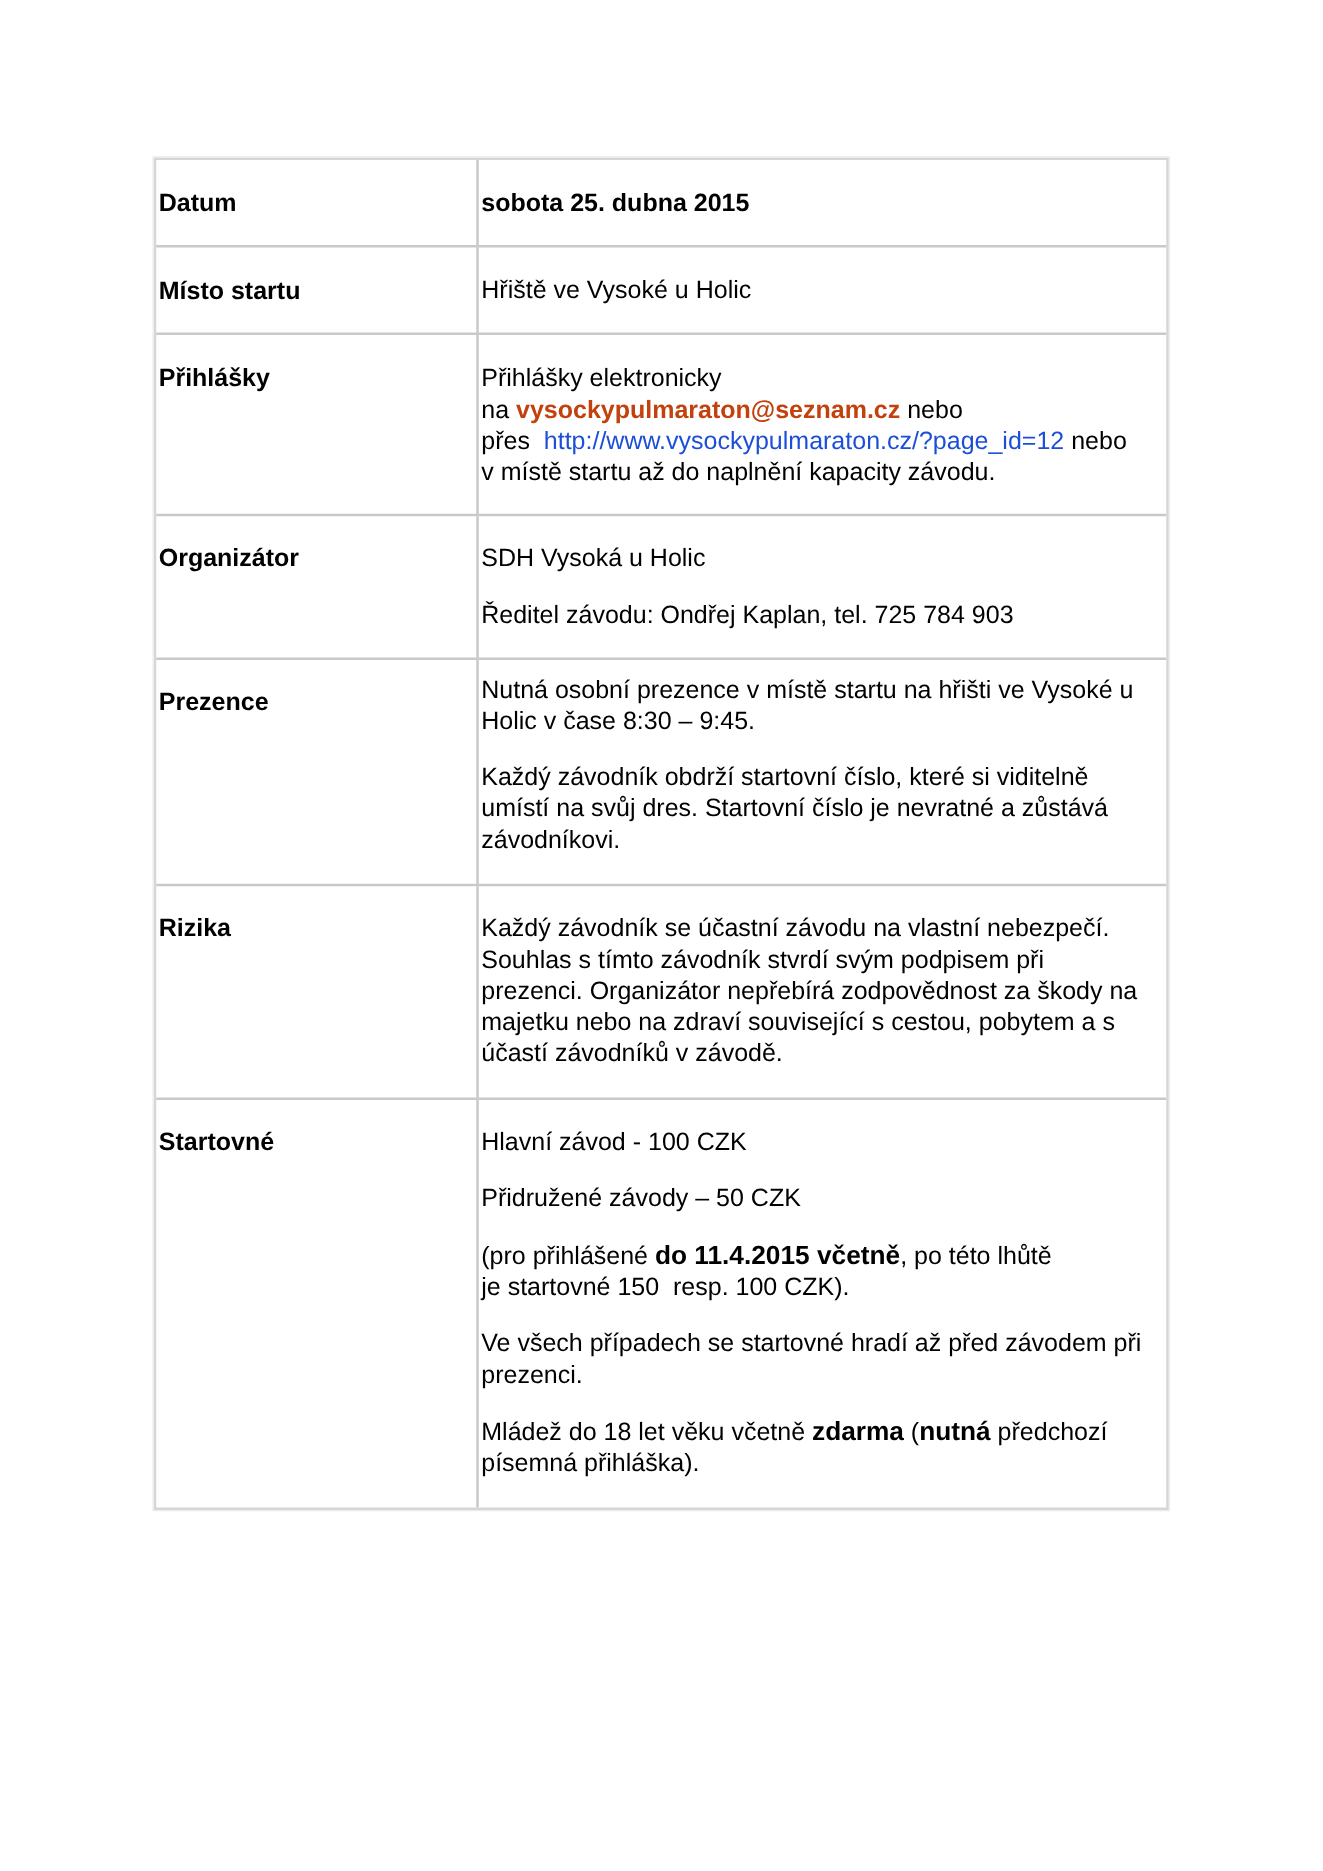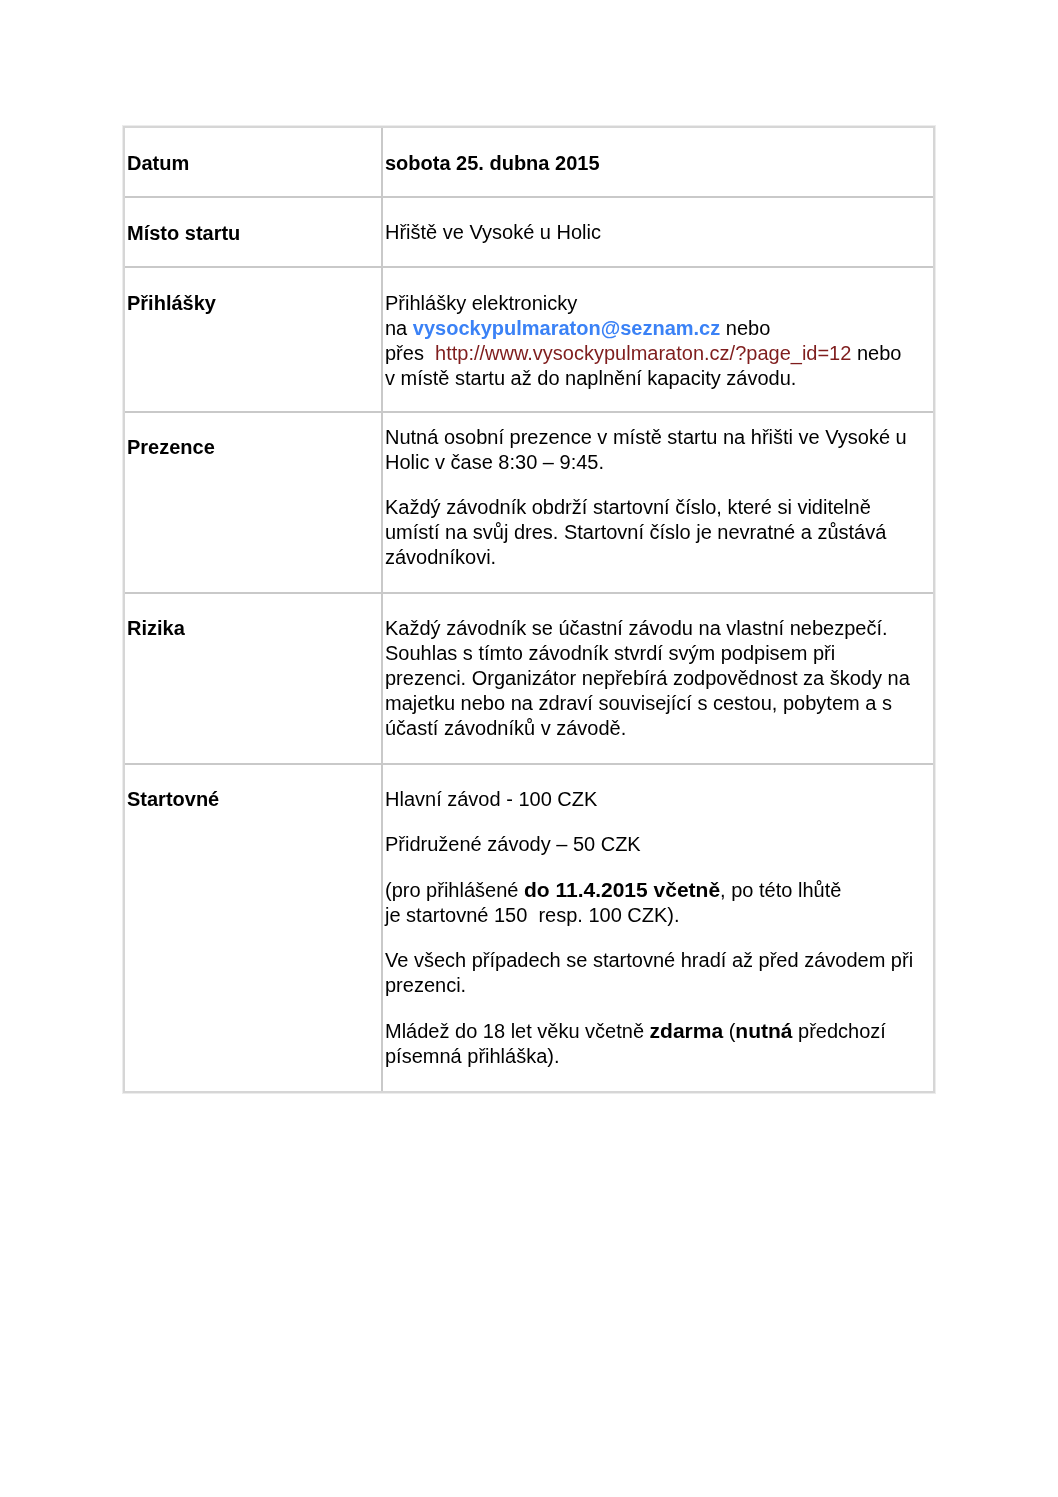--- a/index.html
+++ b/index.html
@@ -53,22 +53,22 @@
       padding-bottom: 22px;
     }
     .para {
       margin: 0 0 20px 0;
     }
     .para:last-child {
       margin-bottom: 0;
     }
     .bold { font-weight: bold; }
     .big-bold { font-weight: bold; font-size: 21px; }
-    .orange-bold { color: #3b82f6; font-weight: bold; }
-    .orange-link { color: #7f1d1d; text-decoration: none; }
+    .orange-bold { color: #c2410c; font-weight: bold; }
+    .orange-link { color: #1d4ed8; text-decoration: none; }
     tr.r-datum td { height: 68px; }
     tr.r-start td { height: 66px; }
     tr.r-misto td, tr.r-cile td { height: 68px; }
   </style>
 </head>
 <body>
 
 <div class="page">
   <table class="info">
     <tbody>
@@ -99,20 +99,31 @@
         <td class="value">
           <div class="cell-inner" style="padding-top:23px;padding-bottom:20px;">
             <div>Přihlášky elektronicky</div>
             <div><span>na </span><a class="orange-bold">vysockypulmaraton@seznam.cz</a><span> nebo</span></div>
             <div style="white-space:pre;"><span>přes  </span><a class="orange-link">http://www.vysockypulmaraton.cz/?page_id=12</a><span> nebo</span></div>
             <div>v místě startu až do naplnění kapacity závodu.</div>
           </div>
         </td>
       </tr>
 
+      <tr>
+        <td class="label">
+          <div class="cell-inner" style="padding-top:22px;">Organizátor</div>
+        </td>
+        <td class="value">
+          <div class="cell-inner" style="padding-top:22px;padding-bottom:21px;">
+            <p class="para">SDH Vysoká u Holic</p>
+            <p class="para">Ředitel závodu: Ondřej Kaplan, tel. 725 784 903</p>
+          </div>
+        </td>
+      </tr>
 
       <tr>
         <td class="label">
           <div class="cell-inner" style="padding-top:22px;">Prezence</div>
         </td>
         <td class="value">
           <div class="cell-inner" style="padding-top:12px;padding-bottom:22px;padding-right:12px;">
             <p class="para">Nutná osobní prezence v místě startu na hřišti ve Vysoké u Holic v čase 8:30 – 9:45.</p>
             <p class="para">Každý závodník obdrží startovní číslo, které si viditelně umístí na svůj dres. Startovní číslo je nevratné a zůstává závodníkovi.</p>
           </div>

